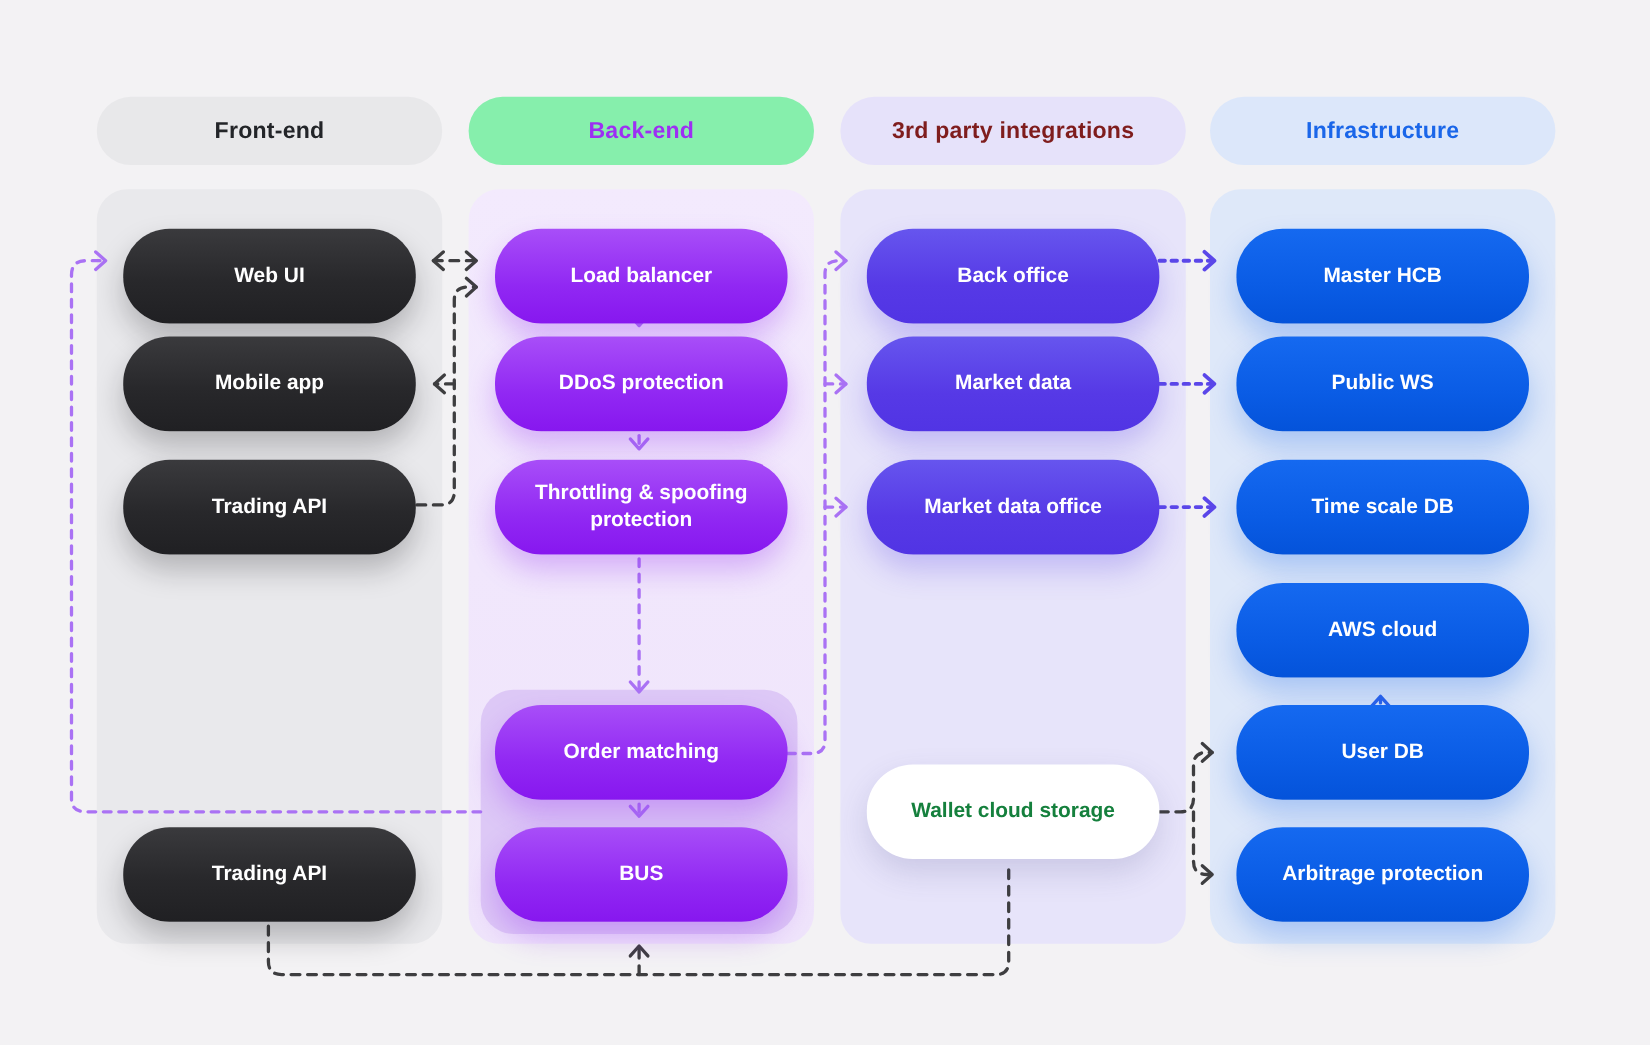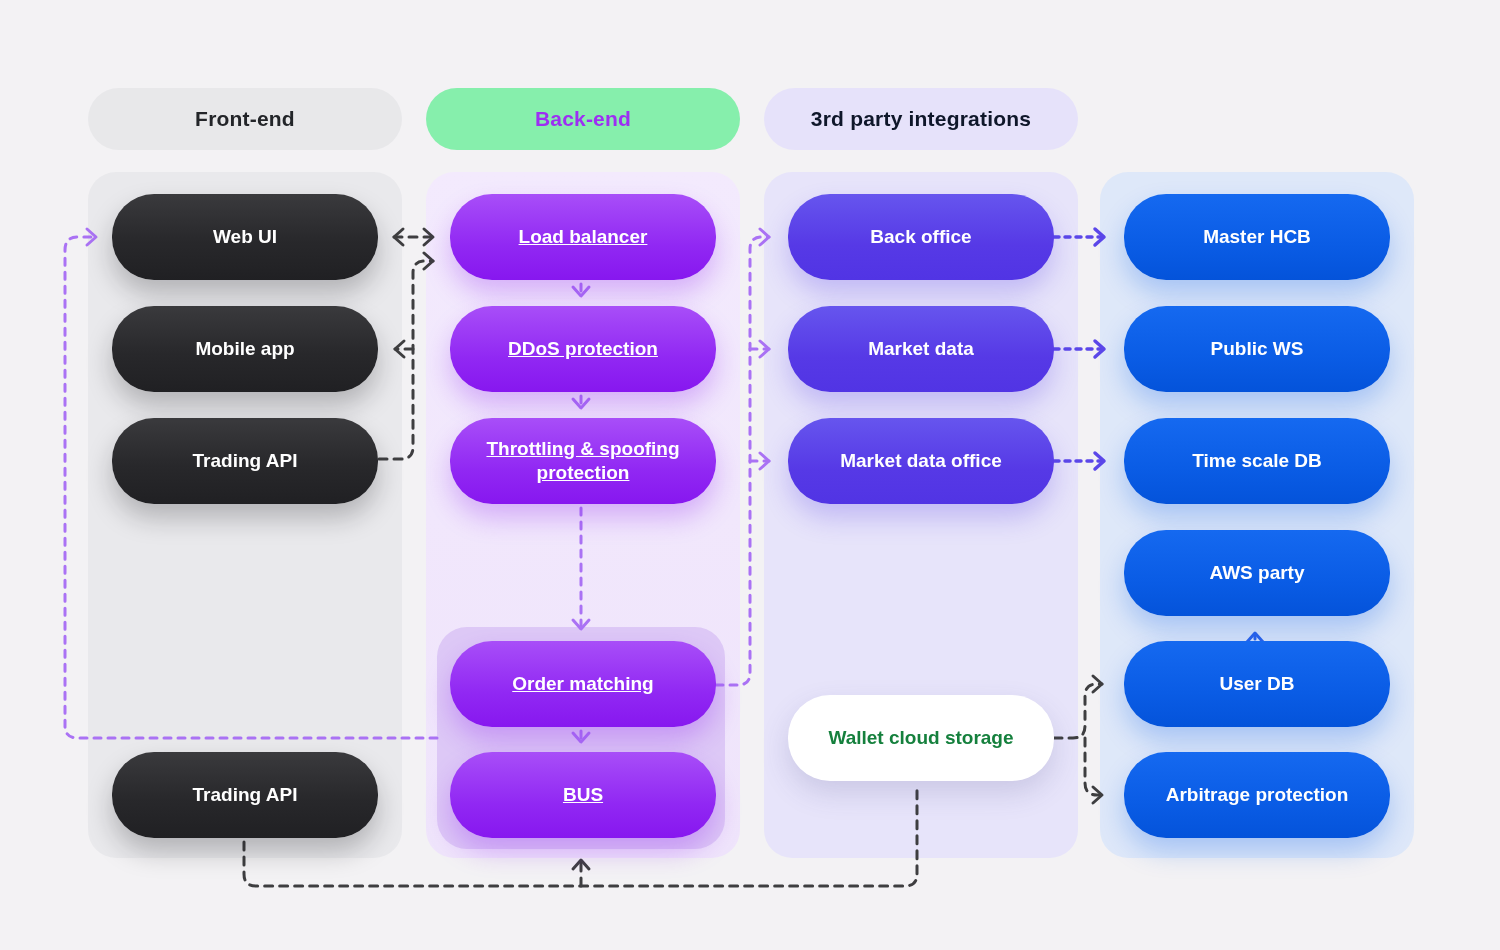--- a/index.html
+++ b/index.html
@@ -12,21 +12,21 @@
   .canvas{position:absolute;inset:0;width:1500px;height:950px;}
 
   
   .pill{
     position:absolute;top:88px;width:314px;height:62px;border-radius:31px;
     display:flex;align-items:center;justify-content:center;
     font-size:21px;font-weight:700;letter-spacing:.2px;z-index:3;
   }
   .pill.fe{left:88px;background:#e8e8ea;color:#232529;}
   .pill.be{left:426px;background:#86efac;color:#9d2ff3;}
-  .pill.tp{left:764px;background:#e6e2fa;color:#0f172a;}
+  .pill.tp{left:764px;background:#e6e2fa;color:#7f1d1d;}
   .pill.in{left:1100px;background:#dce7fa;color:#1a66e9;}
 
   
   .col{position:absolute;top:172px;width:314px;height:686px;border-radius:28px;z-index:0;}
   .col.fe{left:88px;background:#e9e9ec;}
   .col.be{left:426px;background:linear-gradient(180deg,#f3eafd,#efe4fb);}
   .col.tp{left:764px;background:#e7e4fa;}
   .col.in{left:1100px;background:#dee8f9;}
 
   .subpanel{
@@ -58,33 +58,34 @@
   .node.blue{
     background:linear-gradient(180deg,#1569f0 0%,#0a5ce5 60%,#0453da 100%);
     box-shadow:0 14px 26px rgba(8,90,230,.25);
   }
   .node.white{
     background:#ffffff;color:#15803d;
     box-shadow:0 12px 28px rgba(70,70,140,.18);
   }
 
   
-  .cfe{left:112px;} .cbe{left:450px;text-decoration:underline;} .ctp{left:788px;} .cin{left:1124px;}
+  .cfe{left:112px;} .cbe{left:450px;} .ctp{left:788px;} .cin{left:1124px;}
   
-  .r1{top:194px;} .r2{top:306px;text-align:center;} .r3{top:418px;} .r4{top:530px;}
+  .r1{top:208px;} .r2{top:306px;text-align:center;} .r3{top:418px;} .r4{top:530px;}
   .r5{top:641px;} .r6{top:752px;} .rw{top:695px;}
 </style>
 </head>
 <body>
 
 <div class="canvas">
 
   <div class="pill fe">Front-end</div>
   <div class="pill be">Back-end</div>
   <div class="pill tp">3rd party integrations</div>
+  <div class="pill in">Infrastructure</div>
 
   <div class="col fe"></div>
   <div class="col be"></div>
   <div class="col tp"></div>
   <div class="col in"></div>
 
   <div class="subpanel"></div>
 
   <svg class="wires" width="1500" height="950" viewBox="0 0 1500 950">
     <defs>
@@ -141,17 +142,17 @@
   <div class="node purple cbe r6">BUS</div>
 
   <div class="node indigo ctp r1">Back office</div>
   <div class="node indigo ctp r2">Market data</div>
   <div class="node indigo ctp r3">Market data office</div>
   <div class="node white ctp rw">Wallet cloud storage</div>
 
   <div class="node blue cin r1">Master HCB</div>
   <div class="node blue cin r2">Public WS</div>
   <div class="node blue cin r3">Time scale DB</div>
-  <div class="node blue cin r4">AWS party</div>
+  <div class="node blue cin r4">AWS cloud</div>
   <div class="node blue cin r5">User DB</div>
   <div class="node blue cin r6">Arbitrage protection</div>
 
 </div>
 
 </body></html>

